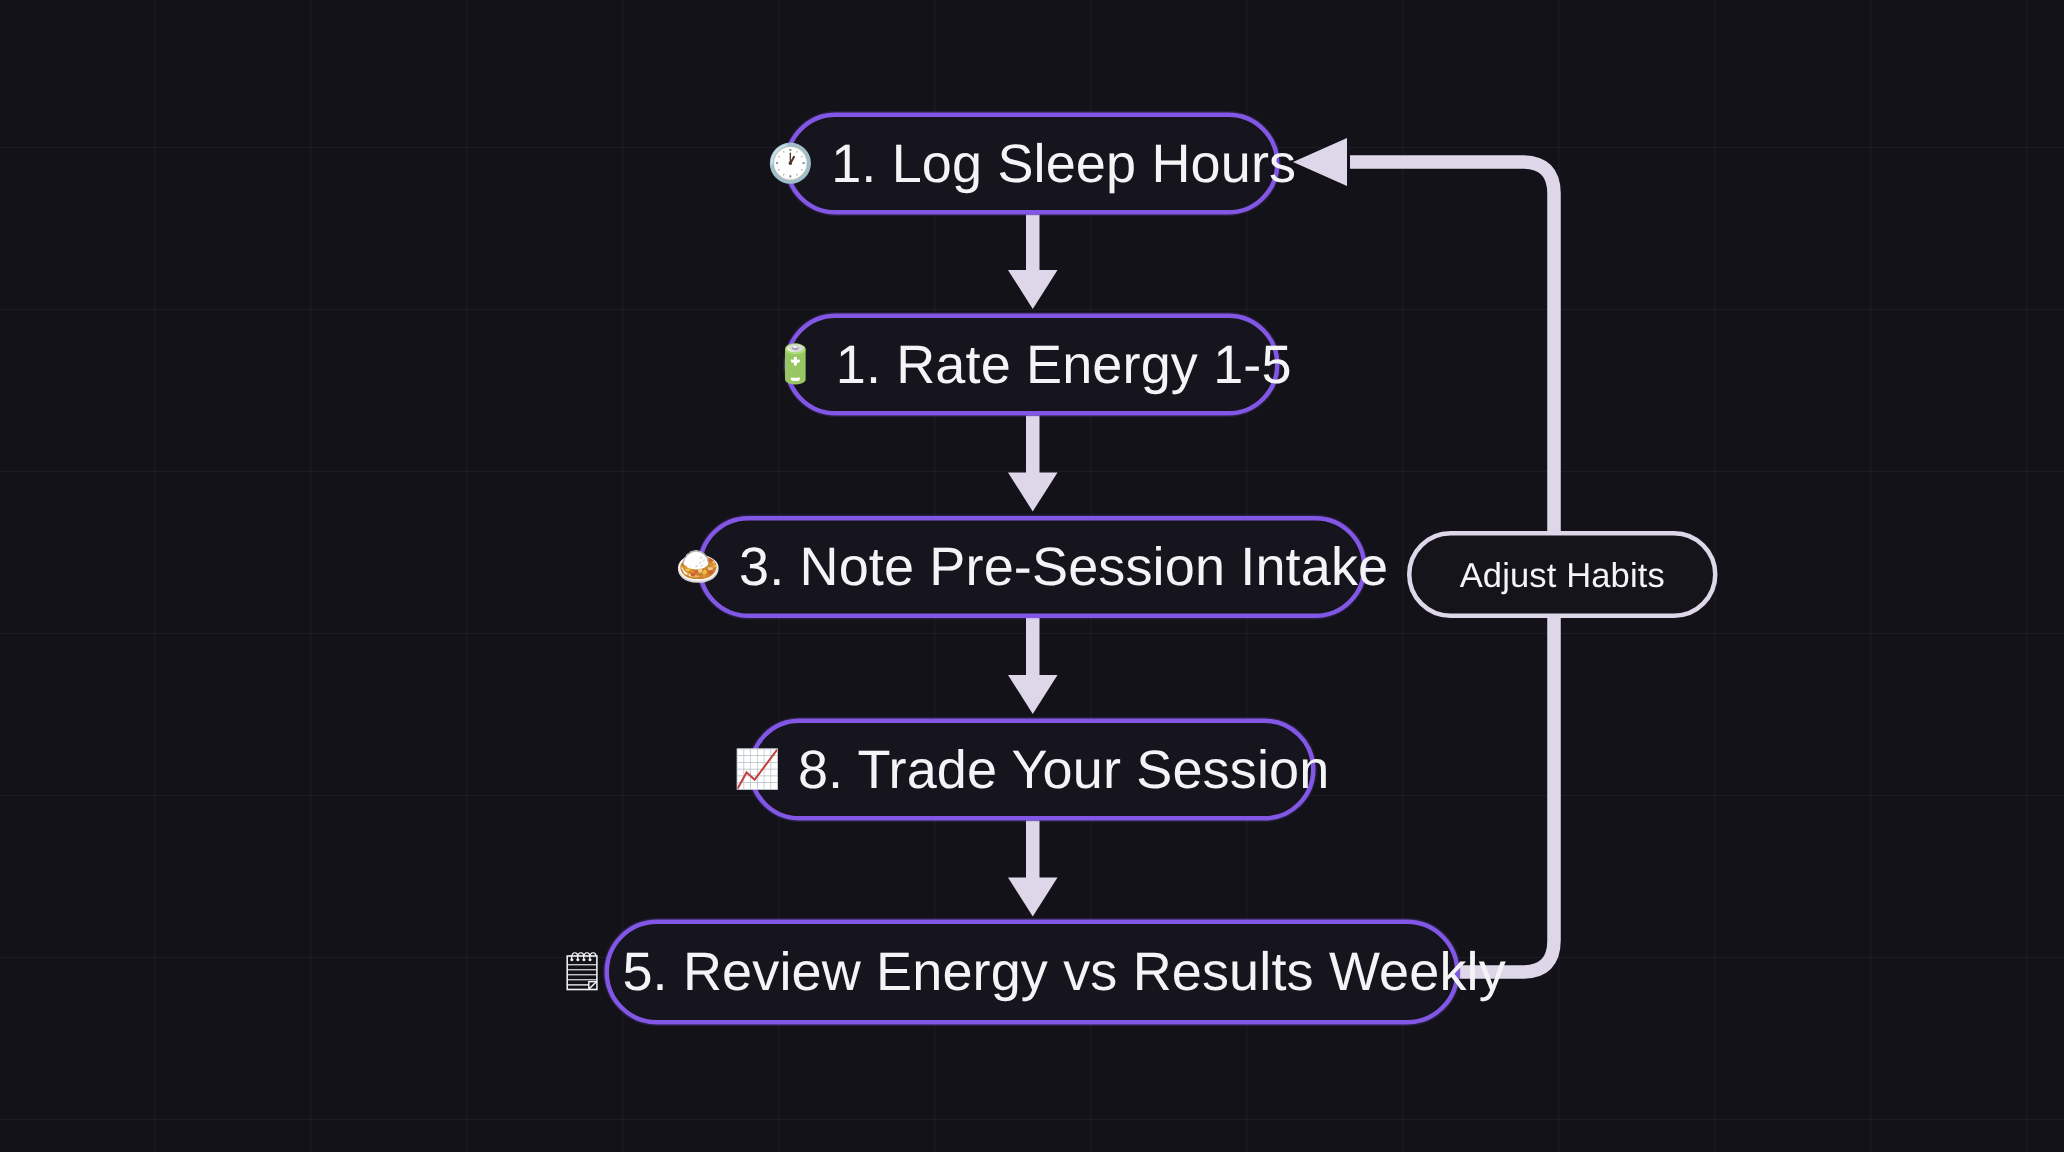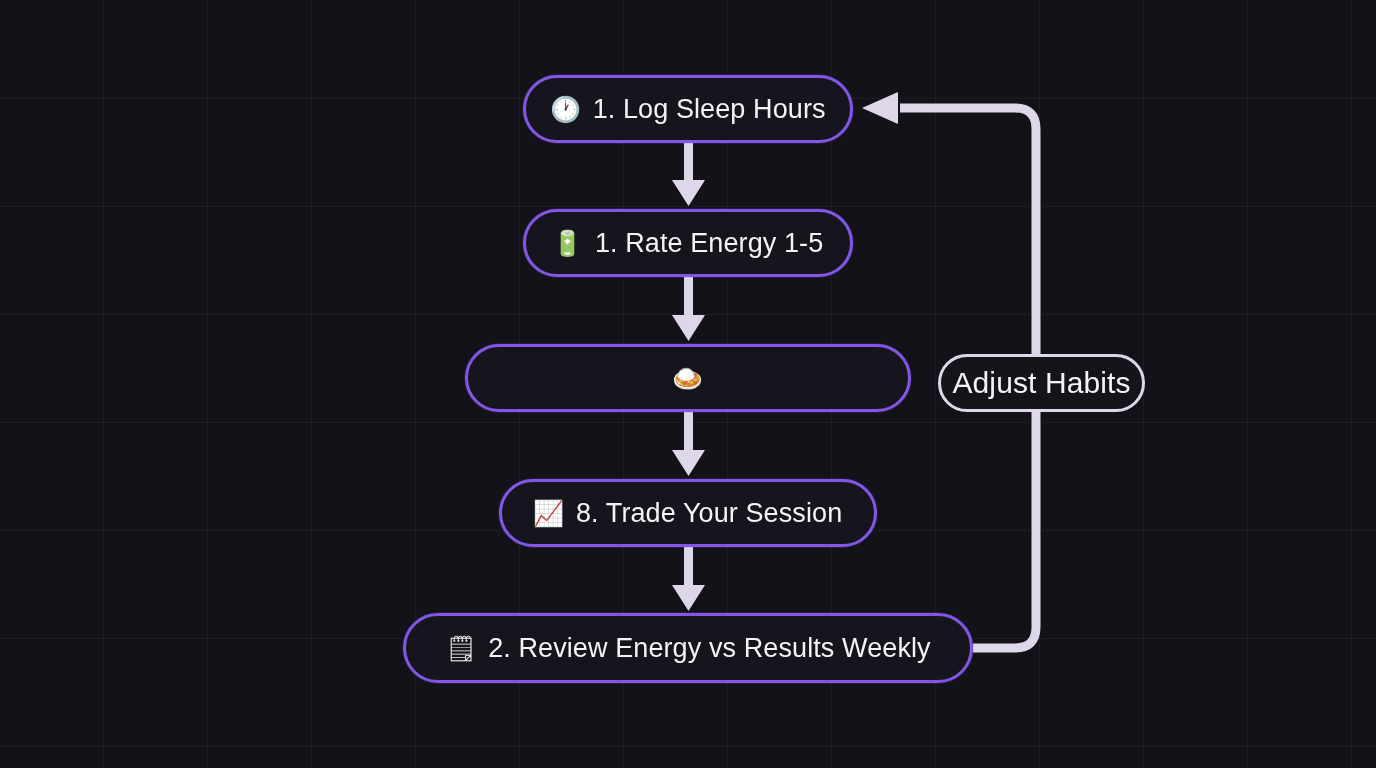--- a/index.html
+++ b/index.html
@@ -48,31 +48,31 @@
     border: 3px solid #ded7ea;
     background: #15141b;
   }
   .node-icon {
     font-size: 25px;
     line-height: 1;
     display: inline-block;
     filter: saturate(0.75);
   }
   .node-label {
-    font-size: 27px;
+    font-size: 36px;
     font-weight: 400;
     line-height: 1;
   }
   #node-1 { left: 523px;  top: 75px;  width: 330px; height: 68px; }
   #node-2 { left: 523px;  top: 209px; width: 330px; height: 68px; }
   #node-3 { left: 465px;  top: 344px; width: 446px; height: 68px; }
   #node-4 { left: 499px;  top: 479px; width: 378px; height: 68px; }
   #node-5 { left: 403px;  top: 613px; width: 570px; height: 70px; }
   #node-adjust { left: 938px; top: 354px; width: 207px; height: 58px; }
-  #node-adjust .node-label { font-size: 30px; }
+  #node-adjust .node-label { font-size: 23px; }
 </style>
 </head>
 <body>
 
 <div id="canvas">
 
   <svg id="edges" viewBox="0 0 1376 768">
     <defs>
       <marker id="arrowDown" markerWidth="10" markerHeight="10" refX="0" refY="0" orient="auto"></marker>
     </defs>
@@ -109,29 +109,30 @@
     <span class="node-label">1. Log Sleep Hours</span>
   </div>
 
   <div class="node step" id="node-2">
     <span class="node-icon">🔋</span>
     <span class="node-label">1. Rate Energy 1-5</span>
   </div>
 
   <div class="node step" id="node-3">
     <span class="node-icon">🍛</span>
+    <span class="node-label">3. Note Pre-Session Intake</span>
   </div>
 
   <div class="node step" id="node-4">
     <span class="node-icon">📈</span>
     <span class="node-label">8. Trade Your Session</span>
   </div>
 
   <div class="node step" id="node-5">
     <span class="node-icon">🗒</span>
-    <span class="node-label">2. Review Energy vs Results Weekly</span>
+    <span class="node-label">5. Review Energy vs Results Weekly</span>
   </div>
 
   <div class="node decision" id="node-adjust">
     <span class="node-label">Adjust Habits</span>
   </div>
 
 </div>
 
 </body></html>

